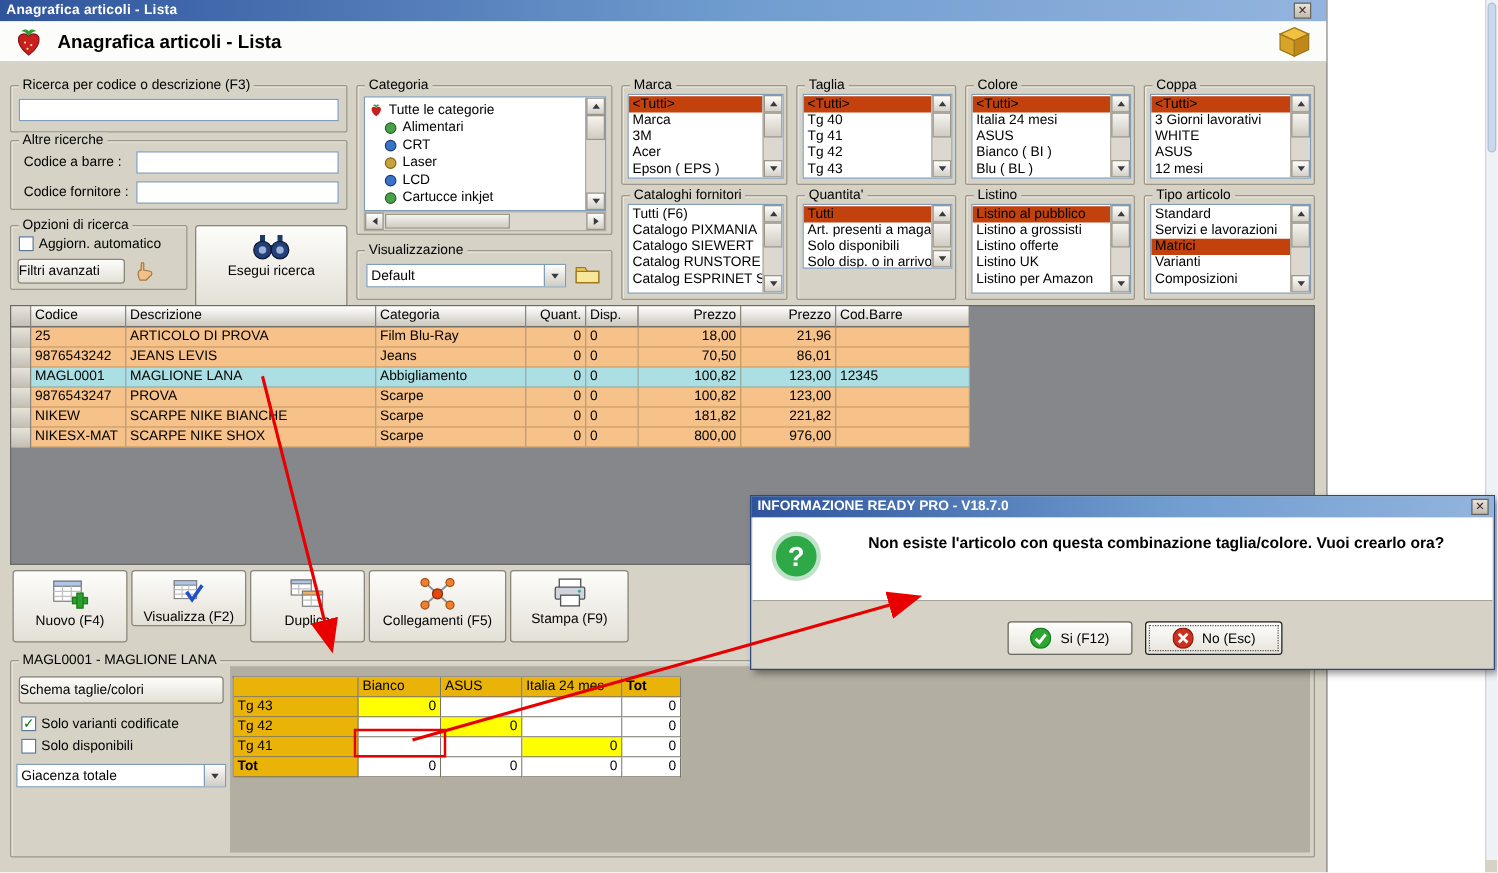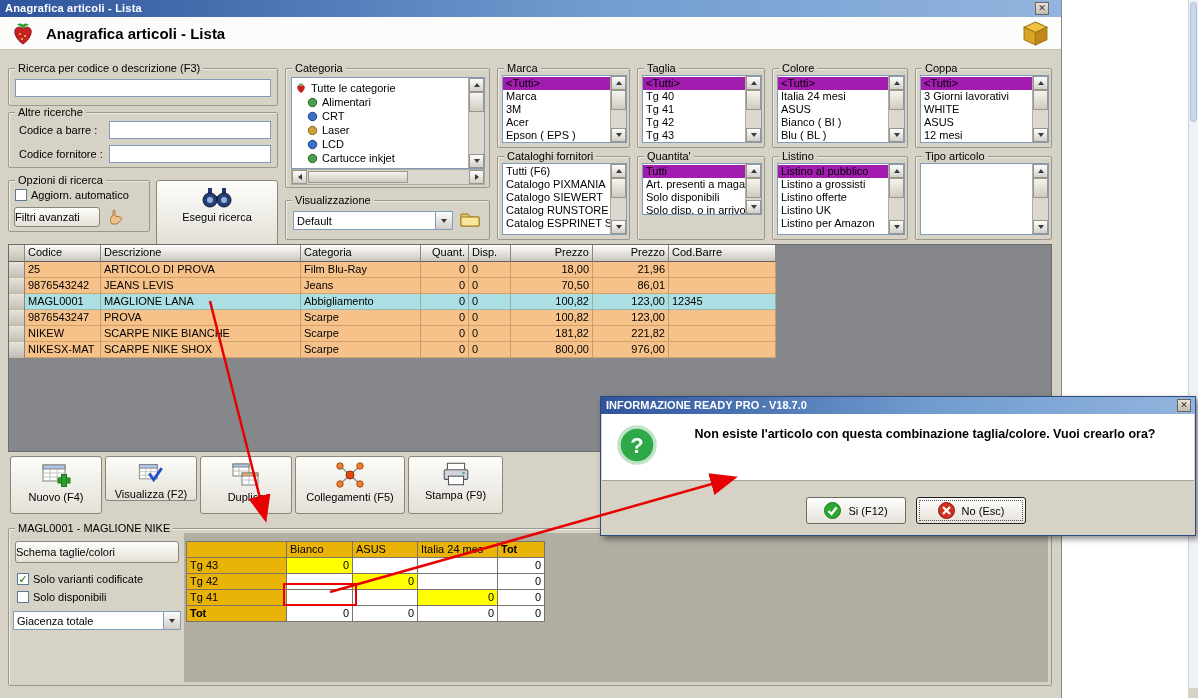--- a/index.html
+++ b/index.html
@@ -16,21 +16,21 @@
 
   .grp{position:absolute;border:1px solid #9b978b;border-radius:2px;box-shadow:inset 1px 1px 0 rgba(255,255,255,.6)}
   .grp-label{position:absolute;top:-7px;left:6px;background:#d6d2c6;padding:0 3px;line-height:13px;white-space:nowrap}
 
   .tfield{position:absolute;height:18px;background:#fff;border:1px solid #7f9db9;font:11px "Liberation Sans",sans-serif;padding:0 3px}
   .flabel{position:absolute;line-height:18px;white-space:nowrap}
 
   .listbox{position:absolute;background:#fff;border:1px solid #7f9db9;overflow:hidden}
   .lb-inner{position:absolute;left:0;top:1px;right:16px;bottom:0}
   .lb-item{height:13px;line-height:13px;padding:0 3px;white-space:nowrap;overflow:hidden}
-  .lb-item.sel{background:#a21caf}
+  .lb-item.sel{background:#c2410c}
 
   .vscroll{position:absolute;top:0;right:0;bottom:0;width:16px;background:#dcd8d0;border-left:1px solid #b0aca0}
   .hscroll{position:absolute;height:16px;background:#dcd8d0;border:1px solid #b0aca0}
   .sb-btn{position:absolute;background:linear-gradient(#fefefe,#d4d0c8);border:1px solid #9a968a;display:flex;align-items:center;justify-content:center}
   .vscroll .sb-btn{left:0;right:0;height:14px}
   .vscroll .sb-top{top:0}.vscroll .sb-bot{bottom:0}
   .vscroll .sb-thumb{position:absolute;left:0;right:0;top:14px;height:20px;background:linear-gradient(#f6f4f0,#cfcbc2);border:1px solid #9a968a}
   .hscroll .sb-btn{top:0;bottom:0;width:15px}
   .hscroll .sb-left{left:0}.hscroll .sb-right{right:0}
   .hscroll .sb-thumb{position:absolute;top:1px;bottom:1px;left:16px;width:100px;background:linear-gradient(#f6f4f0,#cfcbc2);border:1px solid #9a968a}
@@ -389,20 +389,27 @@
           <div class="sb-btn sb-bot">
               <div class="tri-down"></div>
             </div>
         </div>
       </div>
     </div>
 
     <div class="grp" style="left:915px;top:156px;width:137px;height:84px">
       <span class="grp-label">Tipo articolo</span>
       <div class="listbox" style="left:4px;top:6px;width:129px;height:72px">
+        <div class="lb-inner">
+          <div class="lb-item">Standard</div>
+          <div class="lb-item">Servizi e lavorazioni</div>
+          <div class="lb-item sel">Matrici</div>
+          <div class="lb-item">Varianti</div>
+          <div class="lb-item">Composizioni</div>
+        </div>
         <div class="vscroll">
           <div class="sb-btn sb-top">
               <div class="tri-up"></div>
             </div>
           <div class="sb-thumb"></div>
           <div class="sb-btn sb-bot">
               <div class="tri-down"></div>
             </div>
         </div>
       </div>
@@ -546,21 +553,21 @@
       <svg width="30" height="26" viewBox="0 0 28 24">
         <rect x="6" y="2" width="16" height="7" fill="#fff" stroke="#555"></rect>
         <rect x="3" y="8" width="22" height="9" rx="1" fill="#cfd4dd" stroke="#555"></rect>
         <circle cx="21" cy="11" r="1.2" fill="#4a9"></circle>
         <rect x="7" y="14" width="14" height="8" fill="#fff" stroke="#555"></rect>
       </svg>
       <span class="lbl">Stampa (F9)</span>
     </div>
 
     <div class="grp" style="left:8px;top:528px;width:1044px;height:158px">
-      <span class="grp-label">MAGL0001 - MAGLIONE NIKE</span>
+      <span class="grp-label">MAGL0001 - MAGLIONE LANA</span>
       <div id="grayzone"></div>
 
       <div class="btn3d" style="left:6px;top:12px;width:164px;height:22px">
         <span>Schema taglie/colori</span>
       </div>
 
       <div class="chk" style="left:8px;top:44px">
         <span class="chk-box">
             <span>✓</span>
           </span>

